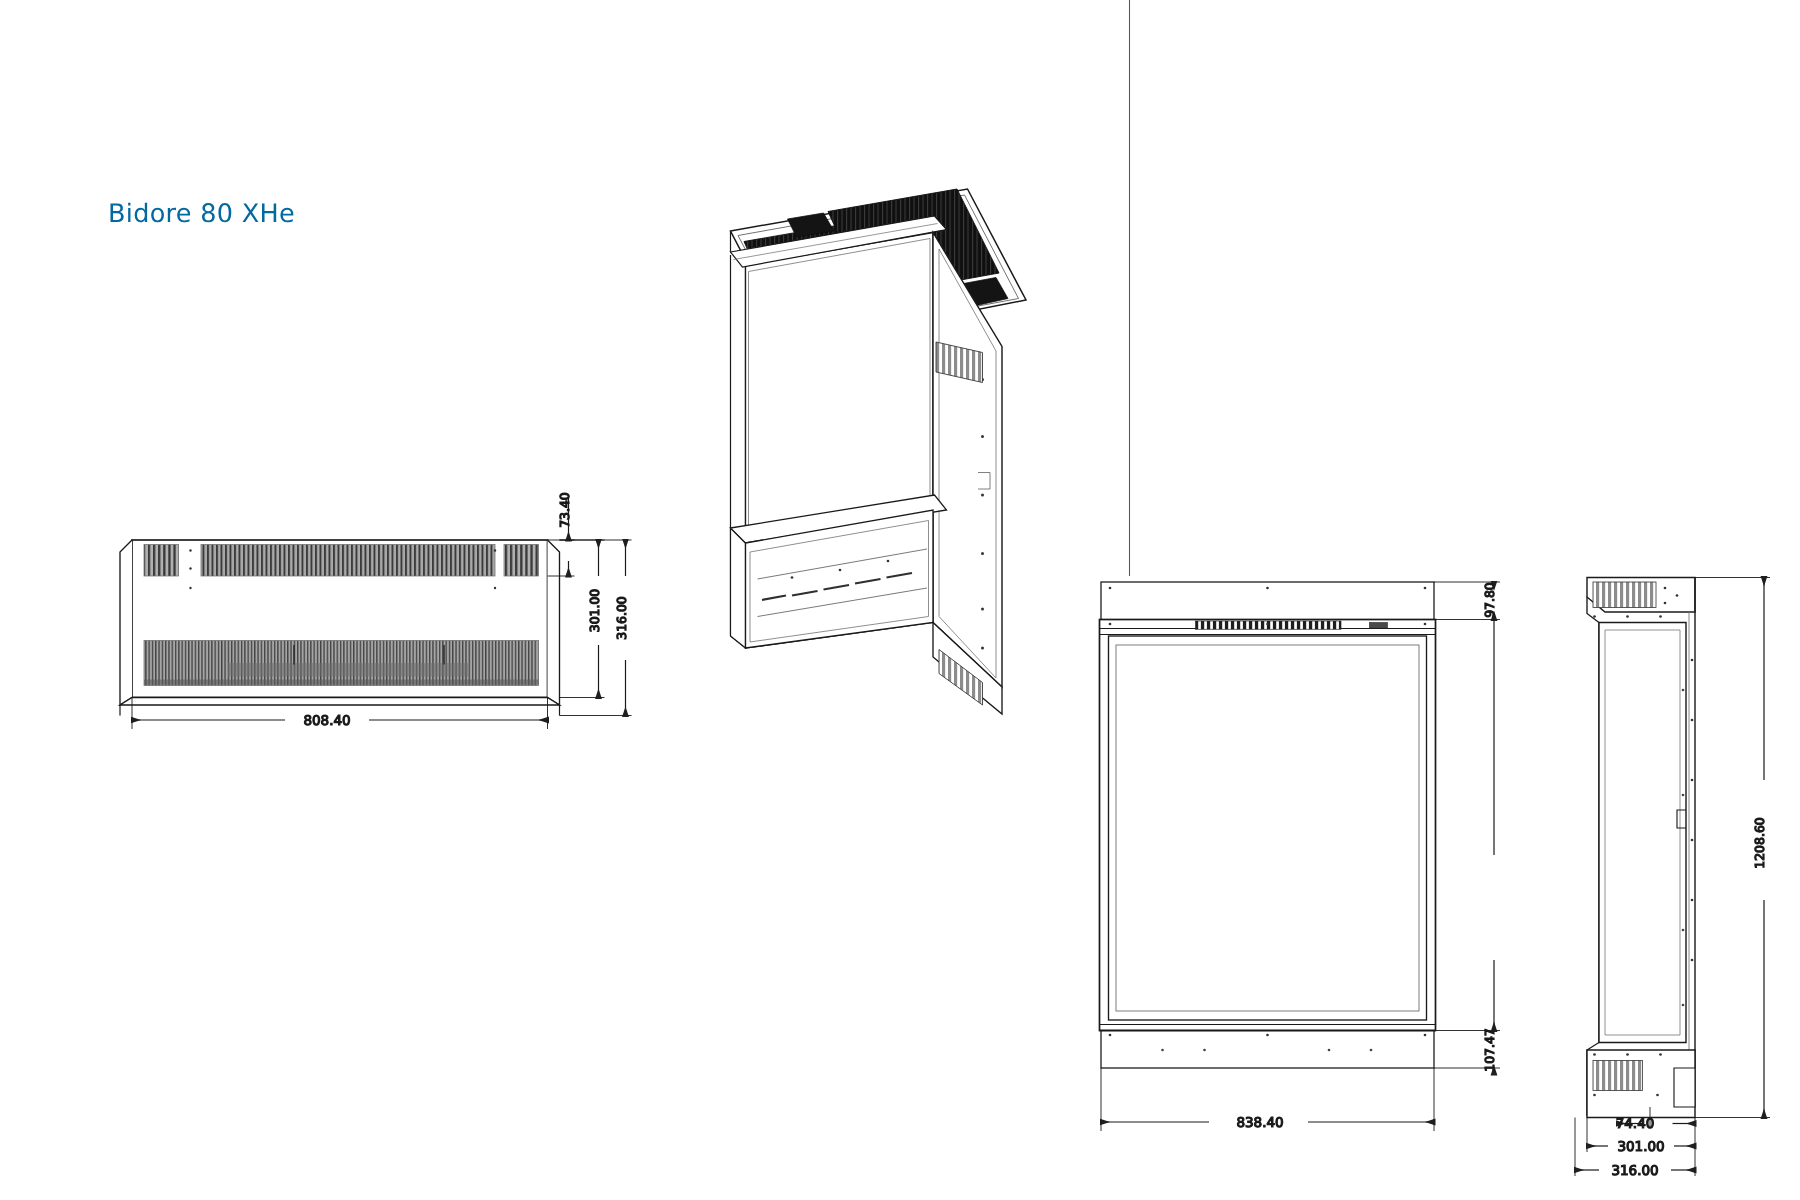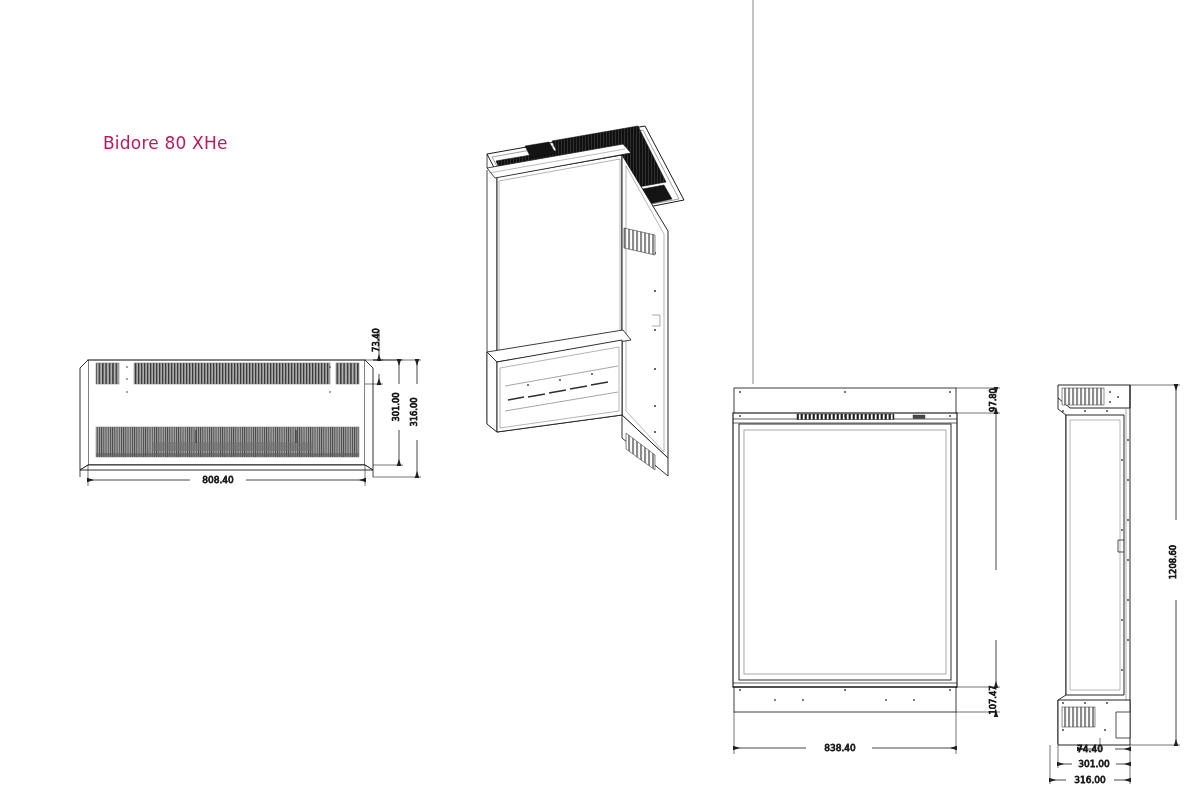--- a/index.html
+++ b/index.html
@@ -1,19 +1,19 @@
 <!DOCTYPE html>
 <html><head>
 <meta charset="utf-8">
 <style>
   html,body{margin:0;padding:0;background:#ffffff;}
   body{width:1200px;height:800px;overflow:hidden;
        font-family:"DejaVu Sans","Liberation Sans",sans-serif;color:#1a1a1a;}
   #root{position:relative;width:1200px;height:800px;background:#fff;}
-  #title{position:absolute;left:103px;top:133px;font-size:17px;letter-spacing:.2px;color:#be185d;
+  #title{position:absolute;left:72px;top:133px;font-size:17px;letter-spacing:.2px;color:#0369a1;
          white-space:nowrap;font-family:"DejaVu Sans","Liberation Sans",sans-serif;}
   svg{position:absolute;left:0;top:0;width:1200px;height:800px;}
   .dimtxt{font-family:"DejaVu Sans","Liberation Sans",sans-serif;font-size:8.3px;fill:#1f1f1f;}
   .dimtxt-lg{font-family:"DejaVu Sans","Liberation Sans",sans-serif;font-size:9px;fill:#1f1f1f;}
 </style>
 </head>
 <body>
 
 <div id="root">
 

